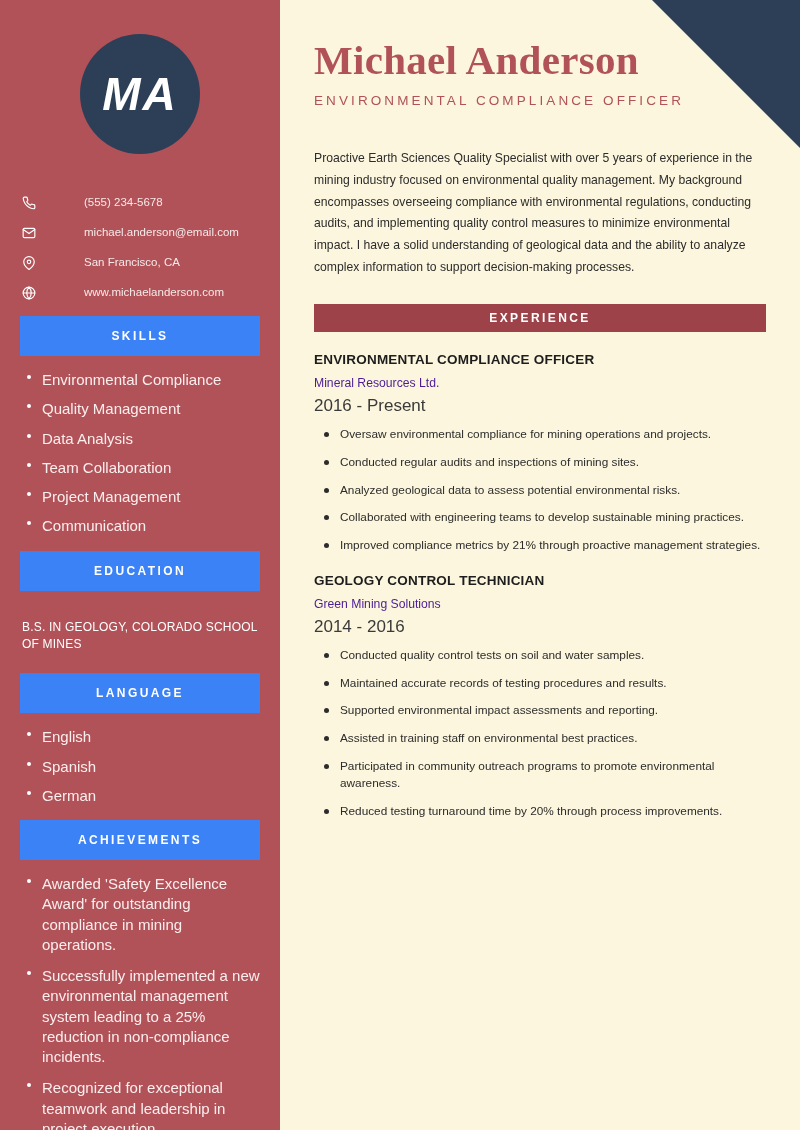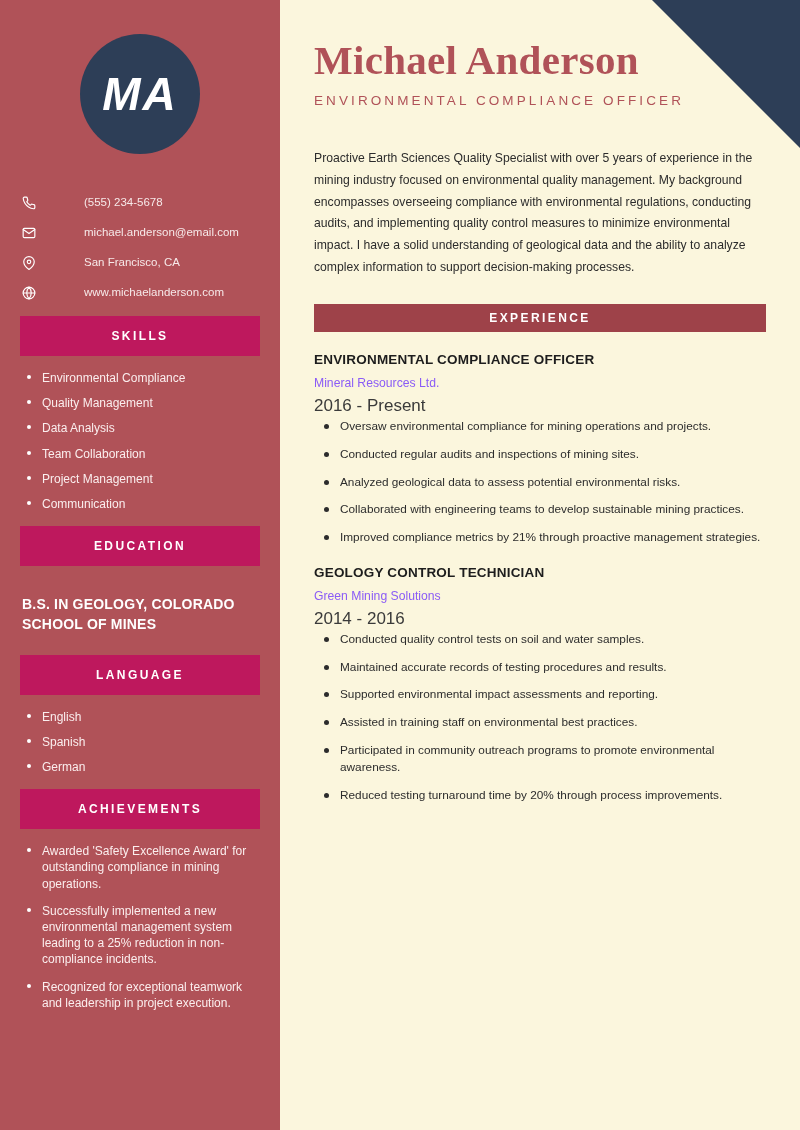--- a/index.html
+++ b/index.html
@@ -47,48 +47,48 @@
     color: #f7e9e9;
     gap: 36px;
   }
   .contact-ico {
     width: 26px; flex: 0 0 26px;
     display: flex; align-items: center; justify-content: flex-start;
     color: #ffffff;
   }
   .contact-ico svg { display: block; }
   .side-head {
-    background: #be185d;
+    background: #3b82f6;
     text-align: center;
     font-size: 12px;
     font-weight: bold;
     letter-spacing: 2.4px;
     padding: 13px 6px;
     margin: 14px 0 14px 0;
   }
   .side-list { list-style: none; padding-left: 4px; }
   .side-list li {
     position: relative;
     padding-left: 18px;
     margin-bottom: 9px;
-    font-size: 12px;
+    font-size: 15px;
     line-height: 1.35;
     color: #fbeeee;
   }
   .side-list li:before {
     content: "";
     position: absolute;
     left: 3px; top: 5px;
     width: 4px; height: 4px;
     background: #ffffff;
     border-radius: 50%;
   }
   .edu-entry {
-    font-size: 14px;
-    font-weight: bold;
+    font-size: 12px;
+    font-weight: normal;
     line-height: 1.45;
     letter-spacing: .2px;
     padding: 0 2px 6px 2px;
     margin-top: 28px;
   }
   .ach-list li { margin-bottom: 11px; }
   
   .main {
     flex: 1 1 auto;
     padding: 38px 34px 0 34px;
@@ -137,30 +137,30 @@
   }
   .job-title {
     font-size: 13.5px;
     font-weight: bold;
     color: #1d1d1d;
     letter-spacing: .2px;
   }
   .job-company {
     margin-top: 9px;
     font-size: 12.2px;
-    color: #8b5cf6;
+    color: #4c1d95;
   }
   .job-dates {
     margin-top: 6px;
     font-size: 17px;
     color: #3a3a3a;
   }
   .job-points {
     list-style: none;
-    margin-top: 2px;
+    margin-top: 10px;
     padding-left: 6px;
   }
   .job-points li {
     position: relative;
     padding-left: 20px;
     margin-bottom: 10px;
     font-size: 11.8px;
     line-height: 1.5;
     color: #2c2c2c;
   }

